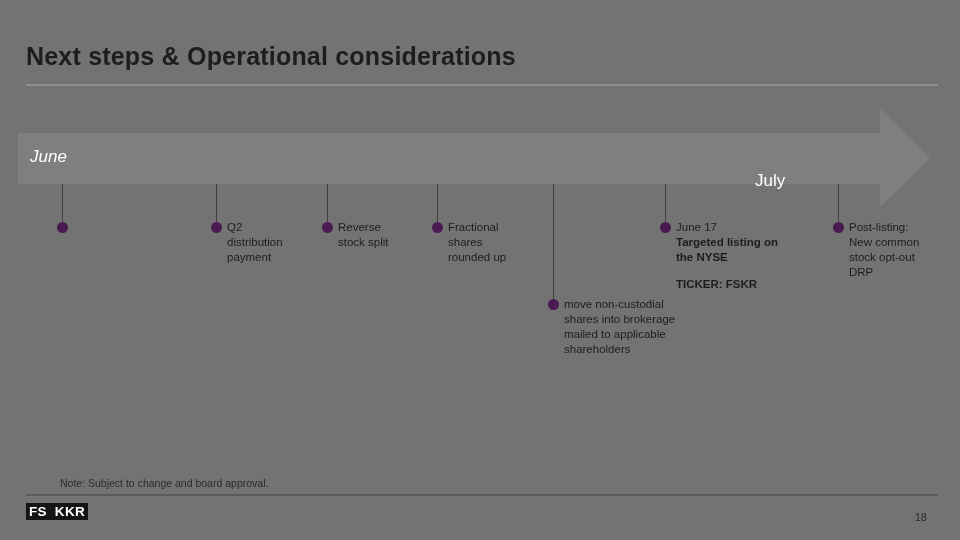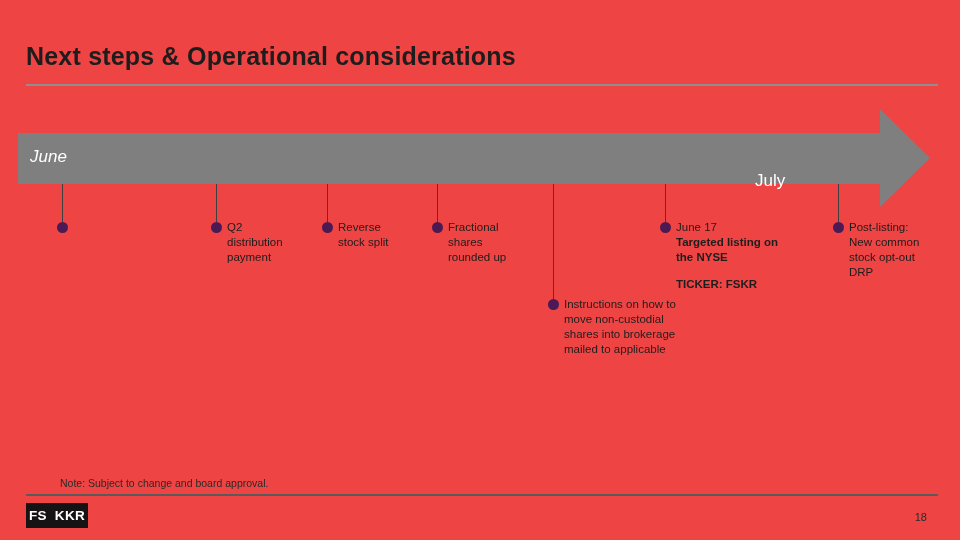--- a/index.html
+++ b/index.html
@@ -1,20 +1,20 @@
 <!DOCTYPE html>
 <html><head>
 <meta charset="utf-8">
 <style>
   html, body { margin: 0; padding: 0; }
   .slide {
     position: relative;
     width: 960px;
     height: 540px;
-    background: #ef4444;
+    background: #737373;
     font-family: "Liberation Sans", sans-serif;
     color: #1d1d1d;
     overflow: hidden;
   }
   
   .title {
     position: absolute;
     left: 26px;
     top: 42px;
     margin: 0;
@@ -120,21 +120,21 @@
     top: 494px;
     width: 912px;
     height: 2px;
     background: #5a5a5a;
   }
   .logo {
     position: absolute;
     left: 26px;
     top: 503px;
     width: 62px;
-    height: 25px;
+    height: 17px;
     background: #161314;
     display: flex;
     align-items: center;
     justify-content: center;
     gap: 0;
   }
   .logo .seg {
     color: #ffffff;
     font-weight: bold;
     font-size: 13.5px;
@@ -195,24 +195,24 @@
     <span>stock split</span>
   </div>
 
   <div class="milestone t4">
     <span>Fractional</span>
     <span>shares</span>
     <span>rounded up</span>
   </div>
 
   <div class="milestone t5">
-    <span>Instructions on how to</span>
     <span>move non-custodial</span>
     <span>shares into brokerage</span>
     <span>mailed to applicable</span>
+    <span>shareholders</span>
   </div>
 
   <div class="milestone t6">
     <span>June 17</span>
     <span class="bold">Targeted listing on</span>
     <span class="bold">the NYSE</span>
     <span class="bold gap-above">TICKER: FSKR</span>
   </div>
 
   <div class="milestone t7">

